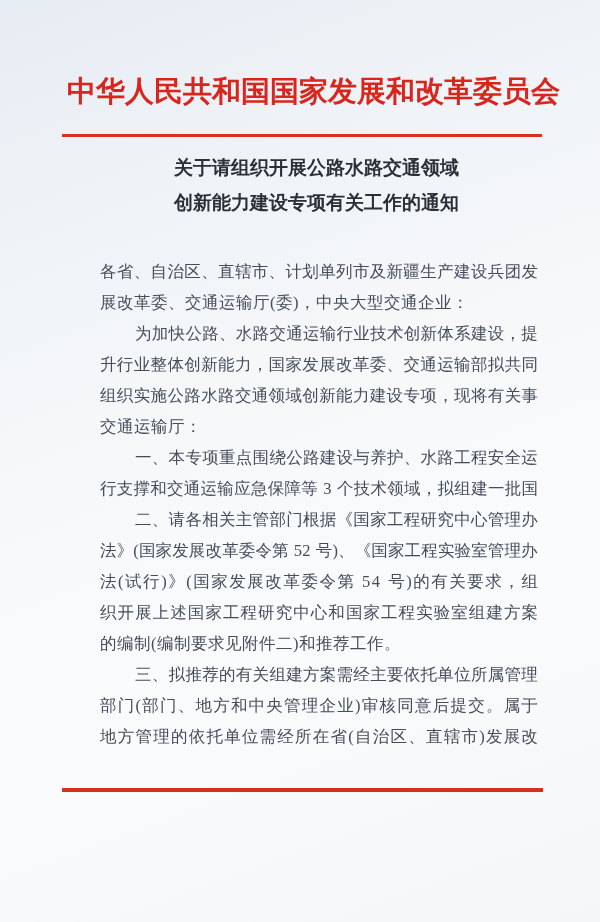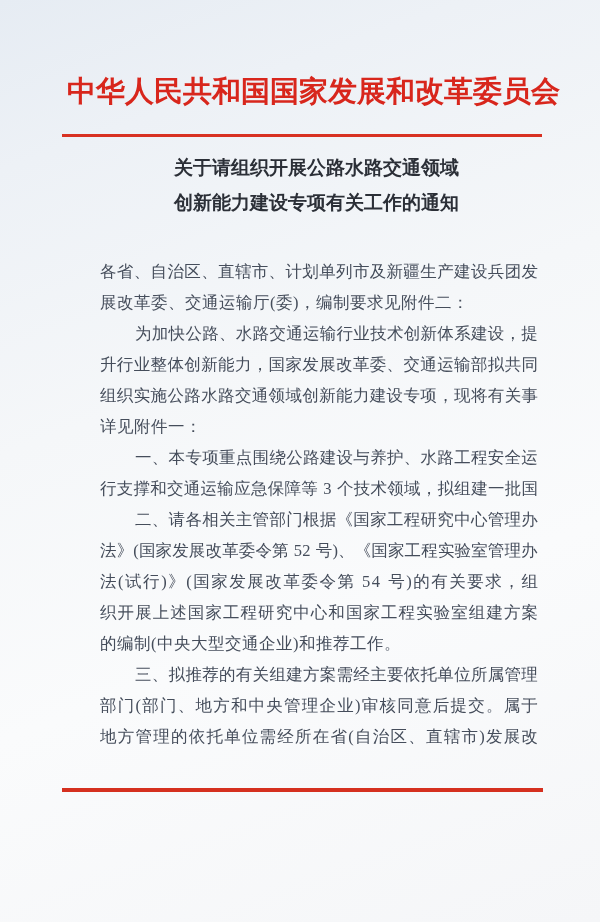--- a/index.html
+++ b/index.html
@@ -121,21 +121,21 @@
           <span>新</span>
           <span>疆</span>
           <span>生</span>
           <span>产</span>
           <span>建</span>
           <span>设</span>
           <span>兵</span>
           <span>团</span>
           <span>发</span>
         </div>
-      <div class="bline pl">展改革委、交通运输厅(委)，编制要求见附件二：</div>
+      <div class="bline pl">展改革委、交通运输厅(委)，中央大型交通企业：</div>
     </div>
 
     <div>
       <div class="bline jl ind">
           <span>为</span>
           <span>加</span>
           <span>快</span>
           <span>公</span>
           <span>路</span>
           <span>、</span>
@@ -207,21 +207,21 @@
           <span>设</span>
           <span>专</span>
           <span>项</span>
           <span>，</span>
           <span>现</span>
           <span>将</span>
           <span>有</span>
           <span>关</span>
           <span>事</span>
         </div>
-      <div class="bline pl">详见附件一：</div>
+      <div class="bline pl">交通运输厅：</div>
     </div>
 
     <div>
       <div class="bline jl ind">
           <span>一</span>
           <span>、</span>
           <span>本</span>
           <span>专</span>
           <span>项</span>
           <span>重</span>
@@ -386,21 +386,21 @@
           <span>工</span>
           <span>程</span>
           <span>实</span>
           <span>验</span>
           <span>室</span>
           <span>组</span>
           <span>建</span>
           <span>方</span>
           <span>案</span>
         </div>
-      <div class="bline pl">的编制(中央大型交通企业)和推荐工作。</div>
+      <div class="bline pl">的编制(编制要求见附件二)和推荐工作。</div>
     </div>
 
     <div>
       <div class="bline jl ind">
           <span>三</span>
           <span>、</span>
           <span>拟</span>
           <span>推</span>
           <span>荐</span>
           <span>的</span>

